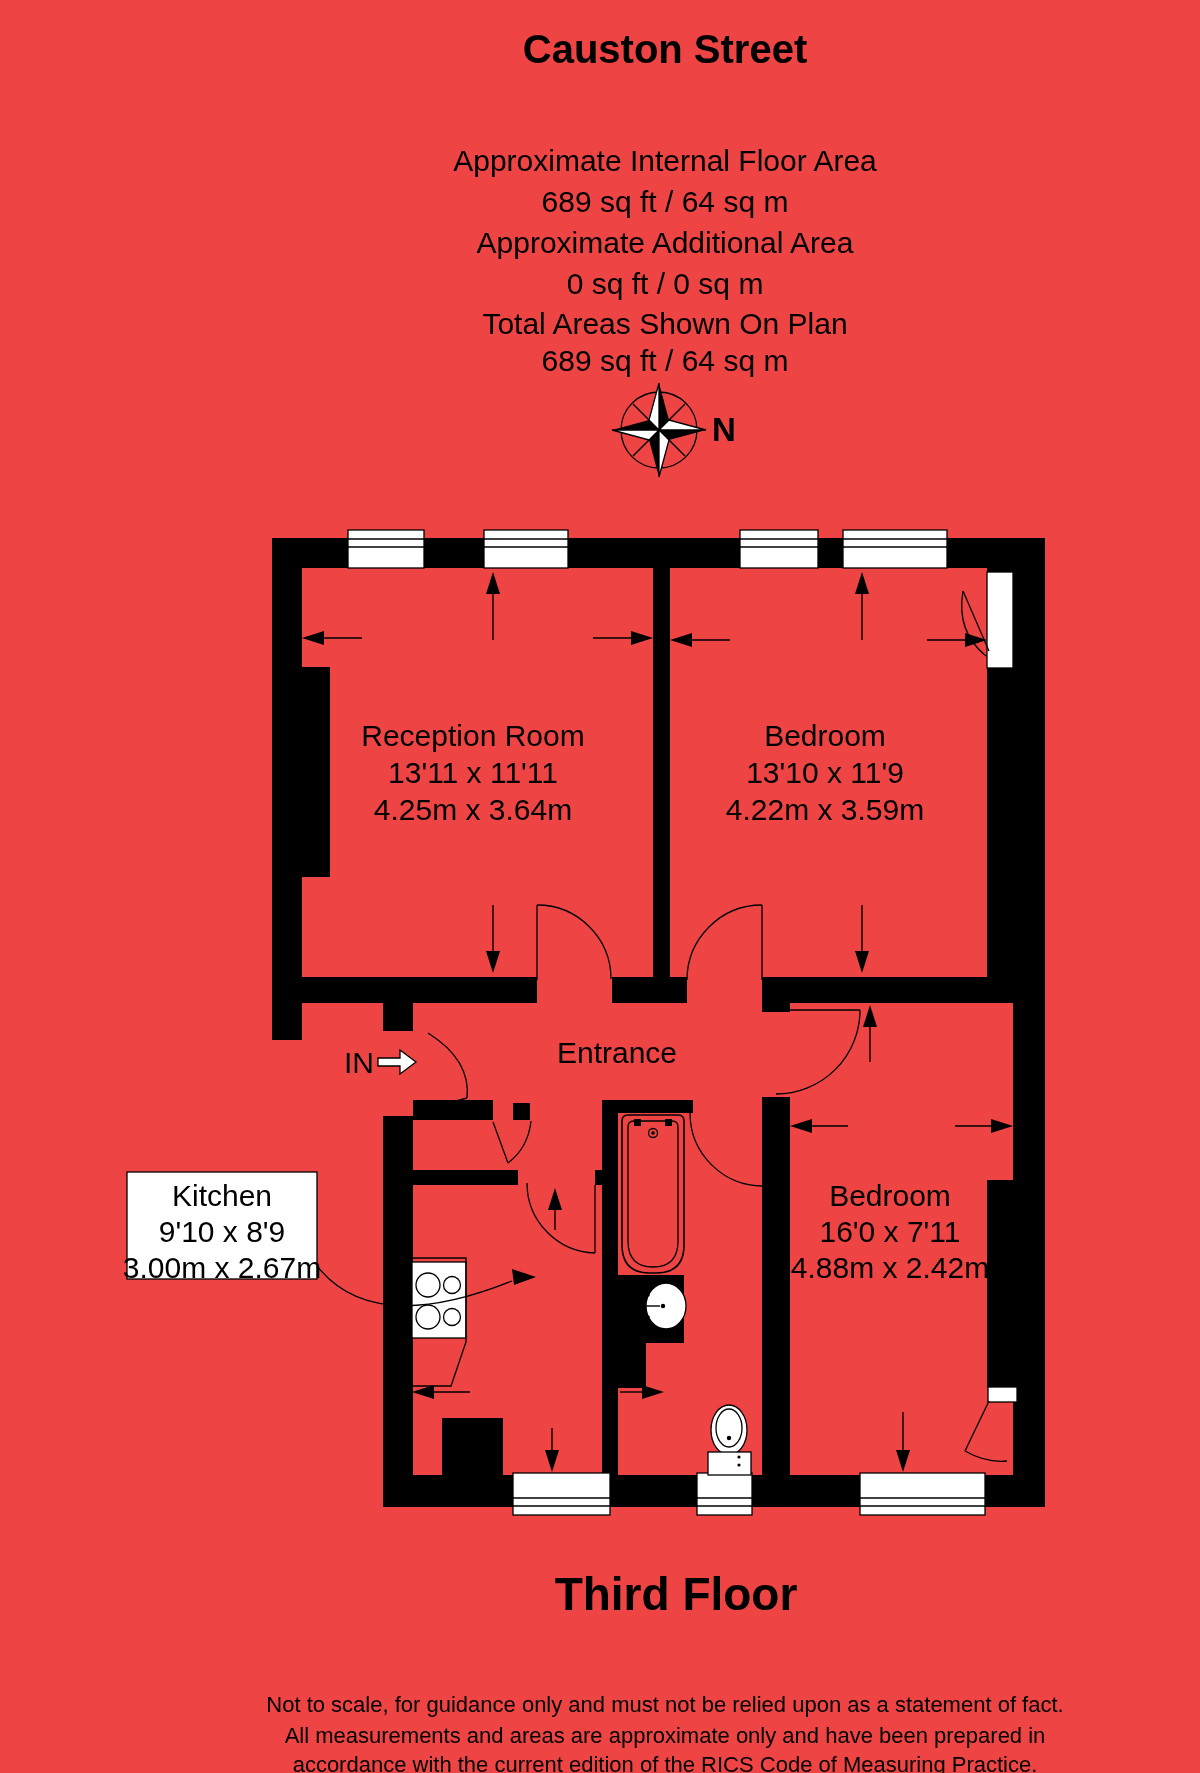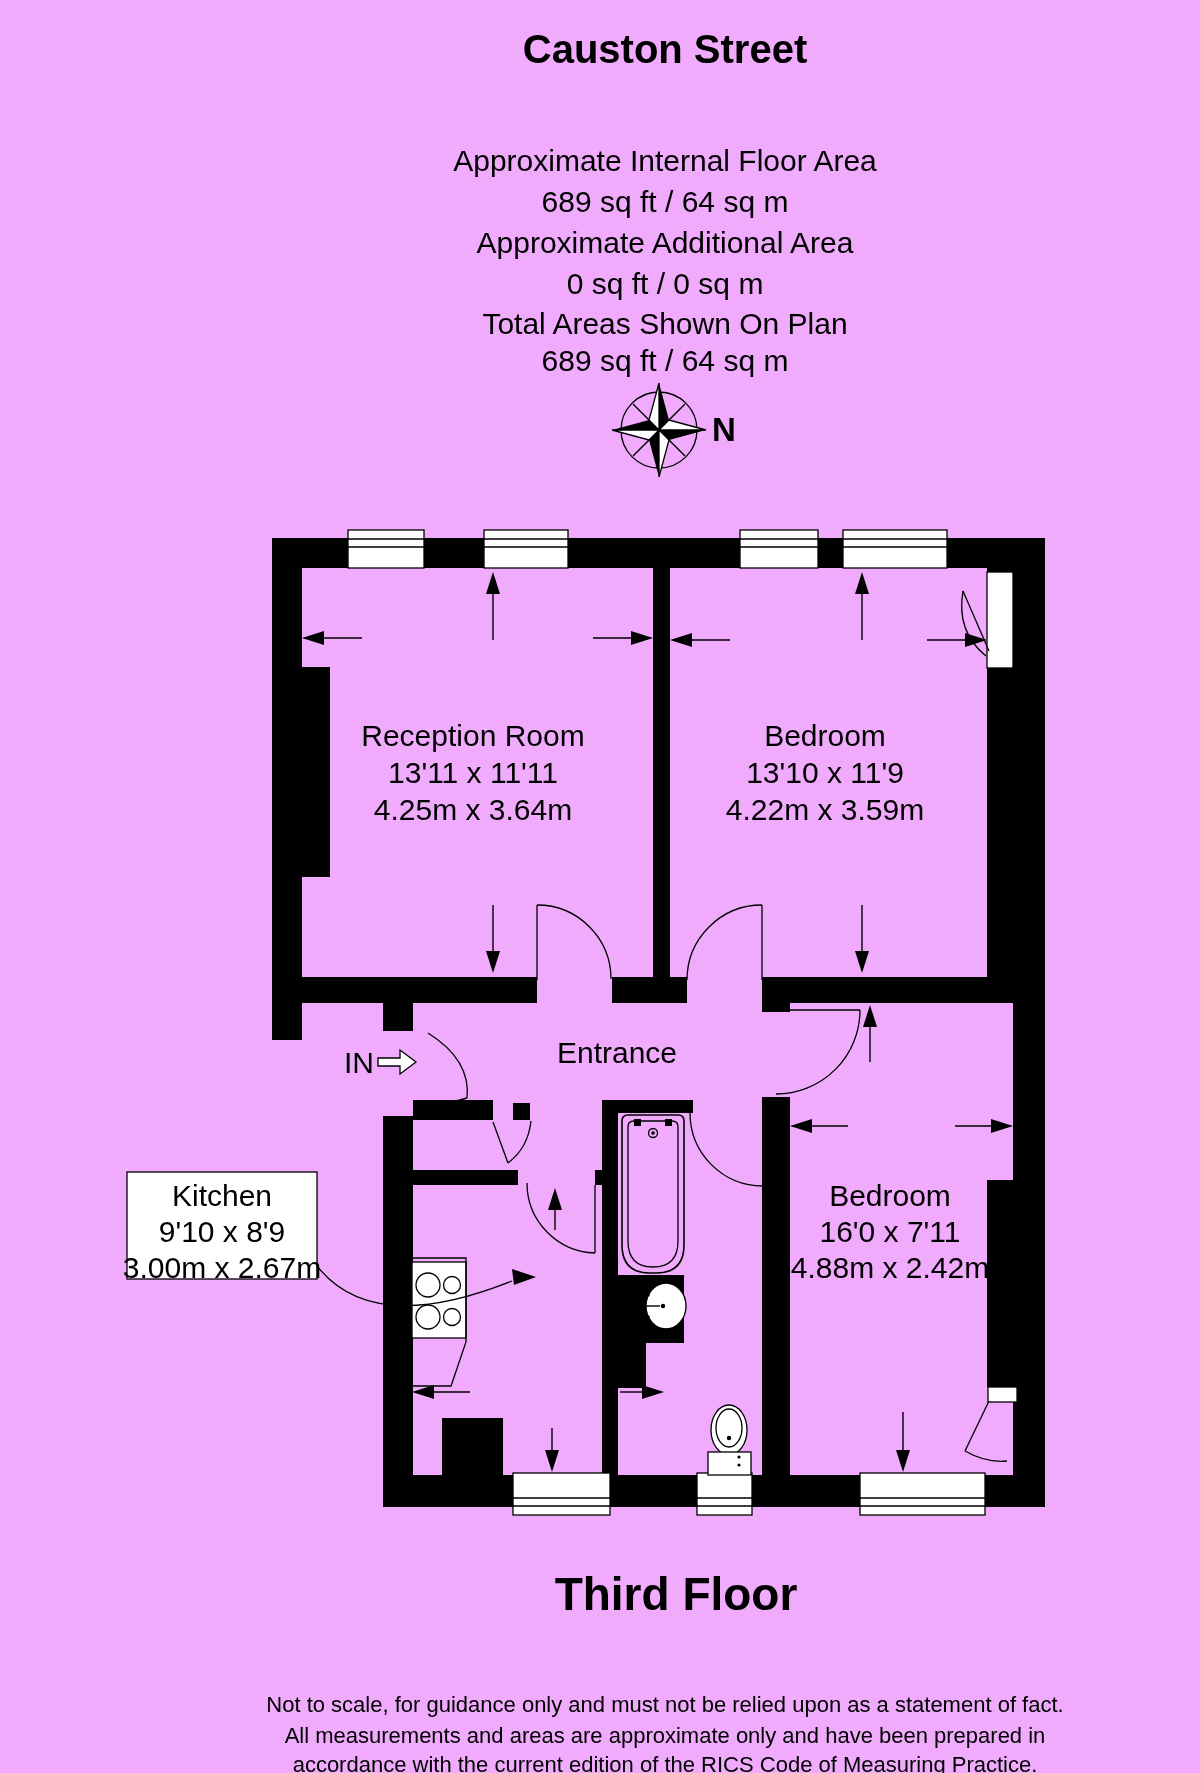--- a/index.html
+++ b/index.html
@@ -1,16 +1,16 @@
 <!DOCTYPE html>
 <html><head>
 <meta charset="utf-8">
 <style>
   html,body{margin:0;padding:0;background:#ffffff;}
-  .page{width:1200px;height:1773px;background:#f0abfc;position:relative;overflow:hidden;}
+  .page{width:1200px;height:1773px;background:#ef4444;position:relative;overflow:hidden;}
   svg{display:block;}
   text{font-family:"Liberation Sans","DejaVu Sans",sans-serif;fill:#000;}
   .h1{font-size:40px;font-weight:bold;}
   .hdr{font-size:30px;}
   .room{font-size:30px;}
   .nlab{font-size:33px;font-weight:bold;}
   .floor{font-size:46px;font-weight:bold;}
   .disc{font-size:22px;}
   .mid{text-anchor:middle;dominant-baseline:central;}
   .w{fill:#000;stroke:none;}

